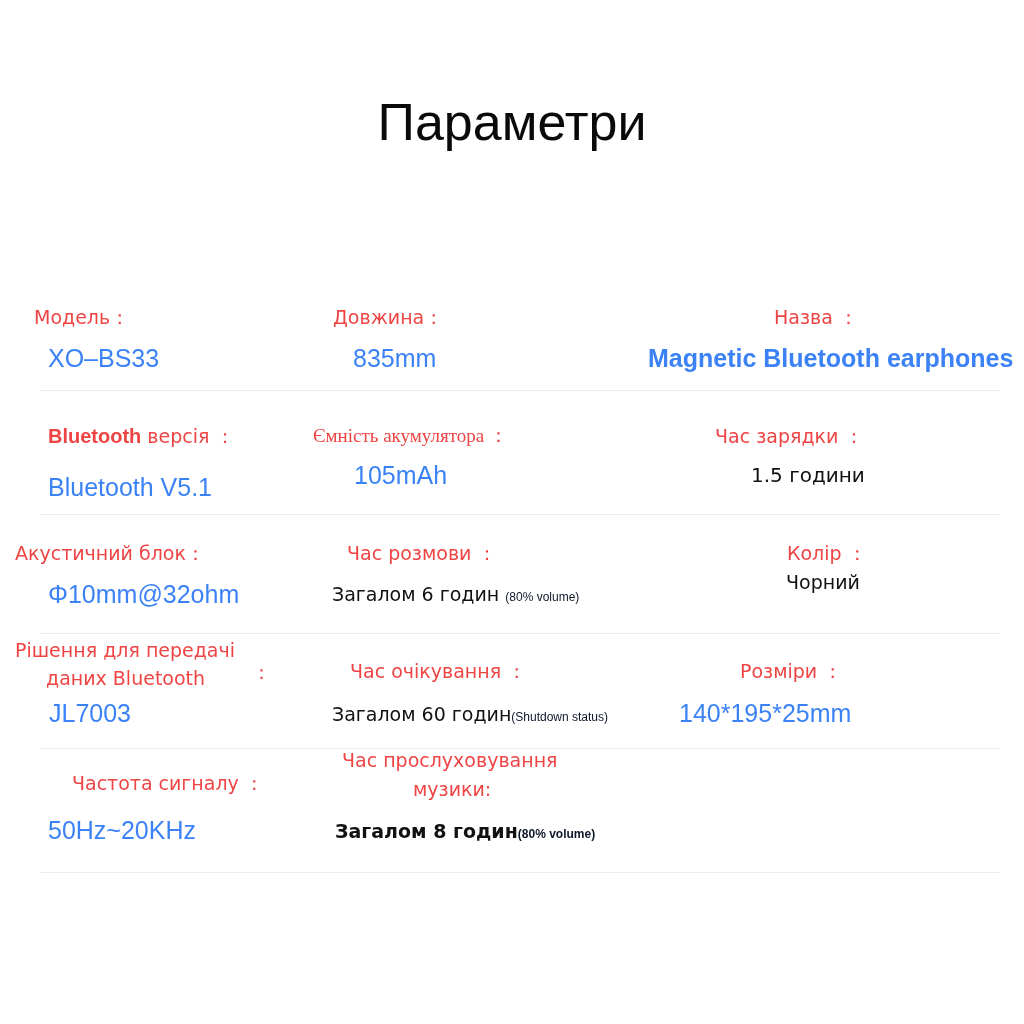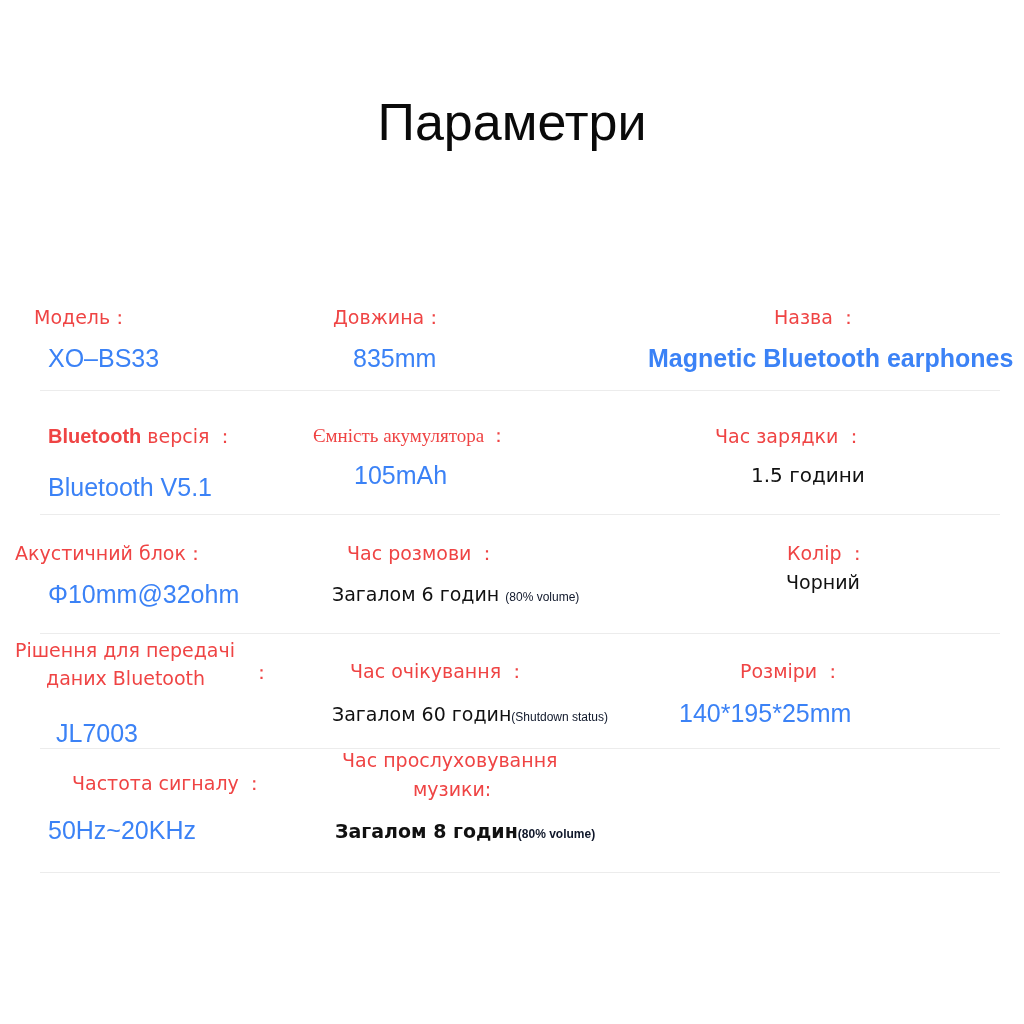--- a/index.html
+++ b/index.html
@@ -96,21 +96,21 @@
 <div class="val cyr" style="left:332px; top:581px;"><span>Загалом 6  годин</span> <span class="note">(80% volume)</span></div>
 
 <div class="lbl" style="left:787px; top:541px;">Колір  ：</div>
 <div class="val cyr" style="left:786px; top:569px;">Чорний</div>
 
 <div class="divider" style="top:633px;"></div>
 
 <div class="lbl" style="left:15px; top:638px;">Рішення для передачі</div>
 <div class="lbl" style="left:46px; top:666px;">даних Bluetooth</div>
 <div class="lbl" style="left:252px; top:660px;">：</div>
-<div class="val" style="left:56px; top:700px;margin-top:20px;">JL7003</div>
+<div class="val" style="left:49px; top:700px;">JL7003</div>
 
 <div class="lbl" style="left:342px; top:659px;margin-left:8px;">Час очікування ：</div>
 <div class="val cyr" style="left:332px; top:701px;"><span>Загалом 60 годин</span><span class="note">(Shutdown status)</span></div>
 
 <div class="lbl" style="left:740px; top:659px;">Розміри ：</div>
 <div class="val" style="left:679px; top:700px;">140*195*25mm</div>
 
 <div class="divider" style="top:748px;"></div>
 
 <div class="lbl" style="left:72px; top:771px;">Частота сигналу ：</div>

